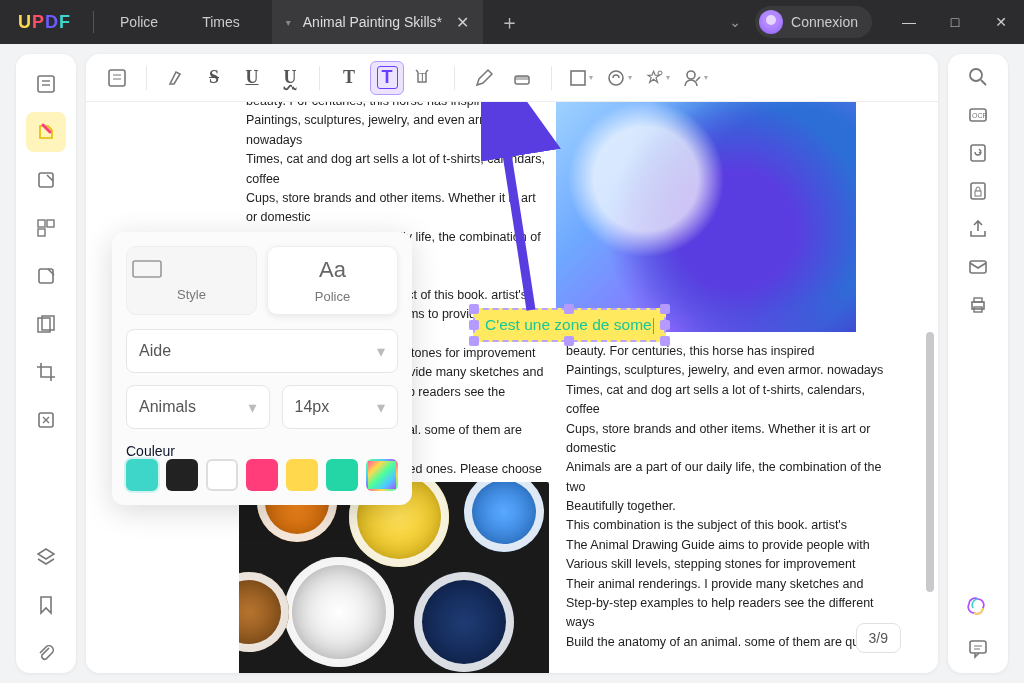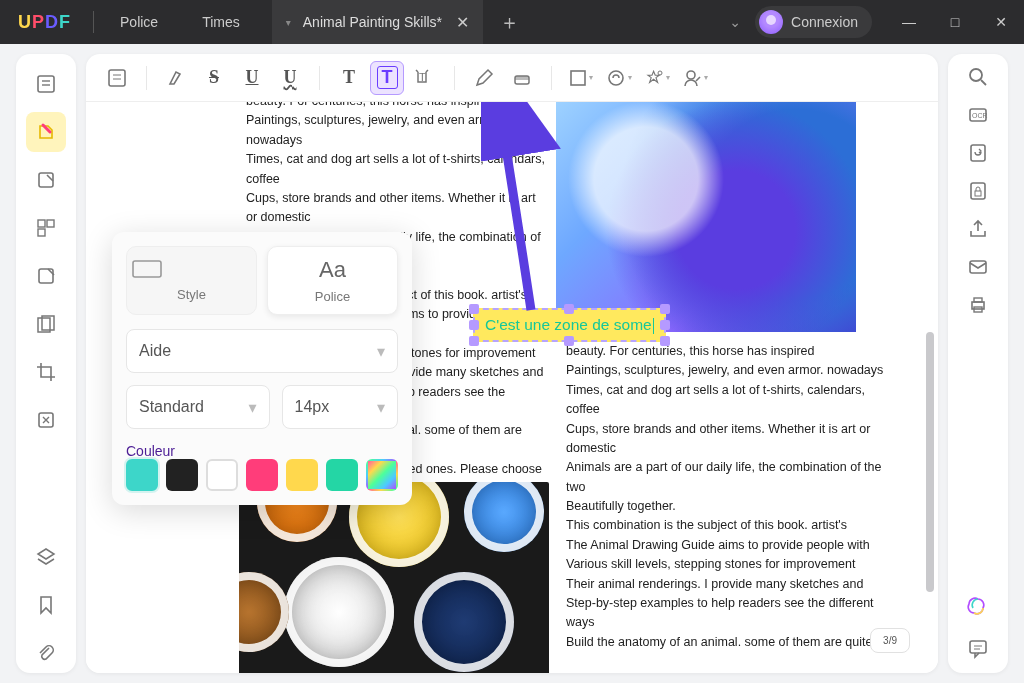--- a/index.html
+++ b/index.html
@@ -77,29 +77,29 @@
   
   .font-panel { position:absolute; left: 26px; top: 130px; width: 300px; background:#fbfbfb; border-radius: 12px; box-shadow: 0 6px 30px rgba(0,0,0,.15); padding: 14px; z-index: 50;}
   .fp-tabs { display:flex; gap:10px; margin-bottom:14px;}
   .fp-tab { flex:1; border:1px solid #eee; border-radius:10px; padding: 10px 0; text-align:center; cursor:pointer; background:#f6f6f6;}
   .fp-tab.active { background:#fff; box-shadow: 0 2px 6px rgba(0,0,0,.08);}
   .fp-tab .big { font-size:22px; color:#666;}
   .fp-tab .lbl { font-size:13px; color:#777; margin-top:6px;}
   .fp-select { width:100%; height:44px; border:1px solid #e6e6e6; border-radius:8px; padding:0 12px; display:flex; align-items:center; justify-content:space-between; color:#555; cursor:pointer; background:#fff; margin-bottom:12px;}
   .fp-row { display:flex; gap:12px; margin-bottom:14px;}
   .fp-row .fp-select{margin-bottom:0;}
-  .fp-label { font-size:14px; color:#4c1d95; margin-bottom:0;}
+  .fp-label { font-size:14px; color:#0f172a; margin-bottom:0;}
   .swatch-row { display:flex; gap:8px;}
   .swatch { width:32px; height:32px; border-radius:6px; cursor:pointer; border:2px solid transparent;}
   .swatch.sel{border-color:#3dd6c9; box-shadow:0 0 0 2px rgba(61,214,201,.2);}
   .sw-teal{background:#3dd6c9}.sw-black{background:#222}.sw-white{background:#fff;border:2px solid #ddd}
   .sw-pink{background:#ff3d7a}.sw-yellow{background:#ffd84d}.sw-green{background:#24d6a5}
   .sw-rainbow{background:linear-gradient(135deg,#ff5ea0,#ffd84d,#4dff9b,#4dcaff,#b24dff);}
   
-  .page-counter { position:absolute; right: 28px; bottom: 20px; background:#fff; border:1px solid #e1e1e1; padding: 6px 12px; border-radius:8px; color:#555; font-size:10px;}
+  .page-counter { position:absolute; right: 37px; bottom: 20px; background:#fff; border:1px solid #e1e1e1; padding: 6px 12px; border-radius:8px; color:#555; font-size:14px;}
   .scrollbar-thumb { position:absolute; right:4px; top:230px; width:8px; height:260px; background:#c9c9cc; border-radius:4px;}
   
   svg { display:block; }
 </style>
 </head>
 <body>
 
 <div class="titlebar">
   <div class="logo">
     <span class="u">U</span><span class="p">P</span><span class="d">D</span><span class="f">F</span>
@@ -348,21 +348,21 @@
             <div class="big">Aa</div>
             <div class="lbl">Police</div>
           </div>
         </div>
         <div class="fp-select">
           <span>Aide</span>
             <span style="color:#bbb">▾</span>
         </div>
         <div class="fp-row">
           <div class="fp-select" style="flex:1.3">
-            <span>Standard</span>
+            <span>Animals</span>
               <span style="color:#bbb">▾</span>
           </div>
           <div class="fp-select" style="flex:1">
             <span>14px</span>
               <span style="color:#bbb">▾</span>
           </div>
         </div>
         <div class="fp-label">Couleur</div>
         <div class="swatch-row">
           <div class="swatch sw-teal sel"></div>

